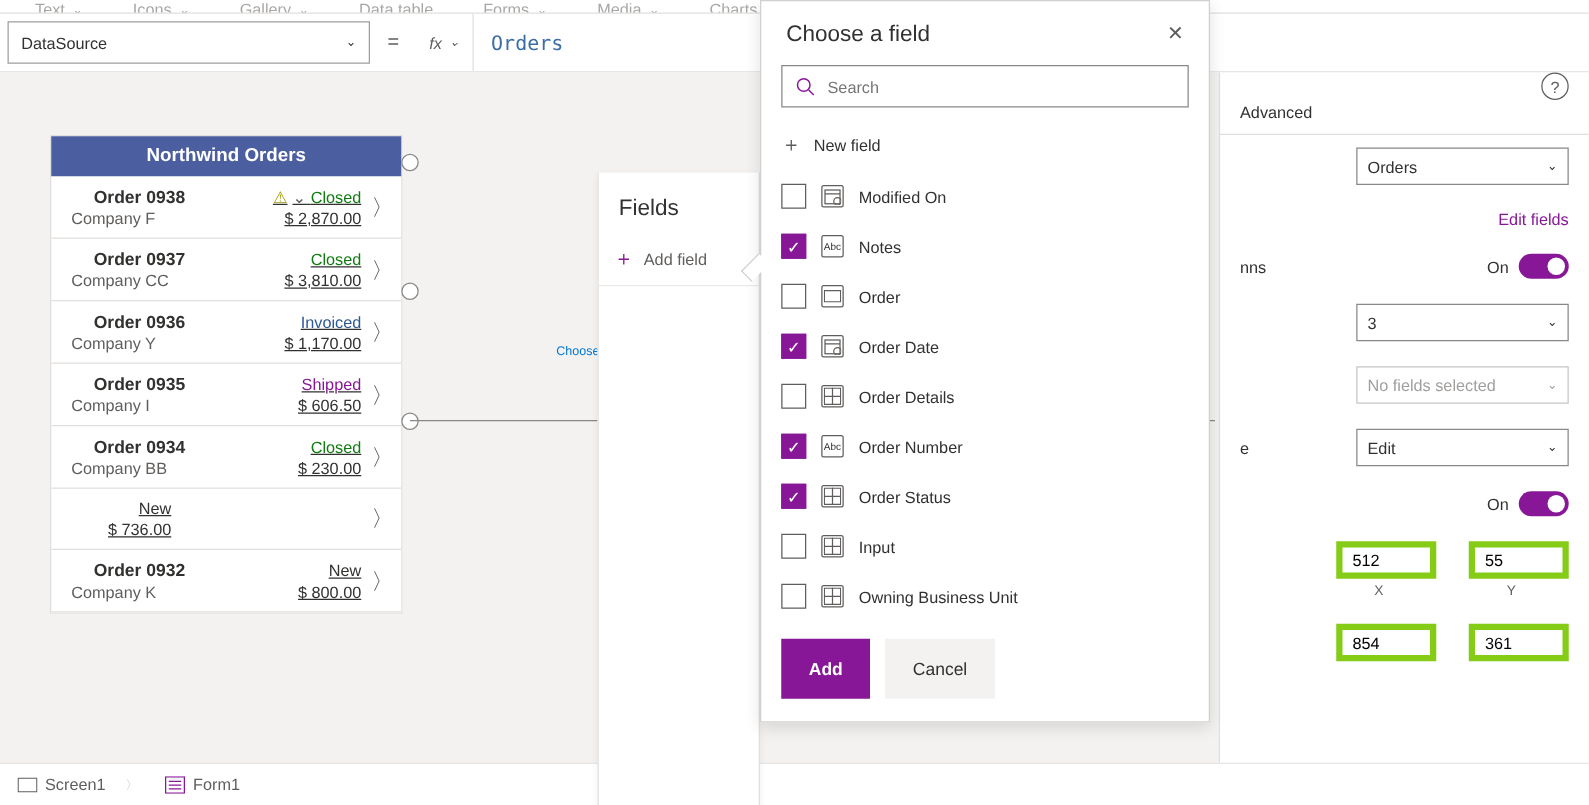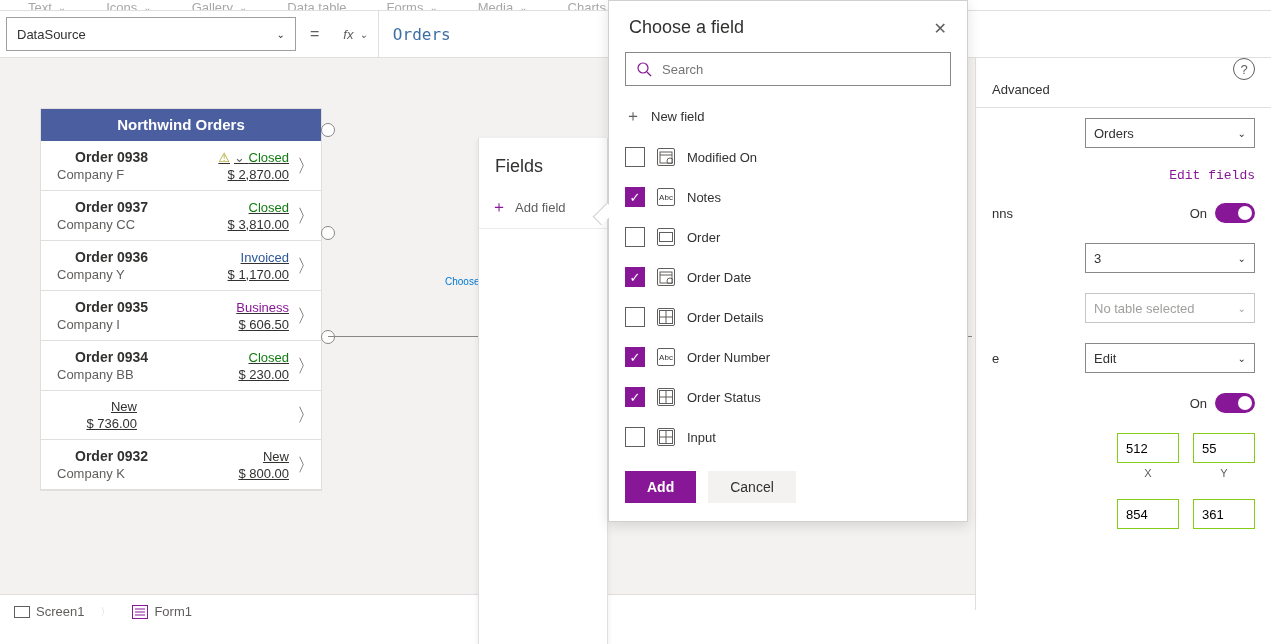--- a/index.html
+++ b/index.html
@@ -46,59 +46,59 @@
 .there-text { position: absolute; left: 556px; top: 344px; font-size: 13px; color: #323130; }
 
 
 .fields-pane { position: absolute; left: 478px; top: 80px; width: 130px; background: #fff; border-left: 1px solid #e1dfdd; border-right: 1px solid #e1dfdd; height: 520px; z-index: 5; box-shadow: 0 2px 6px rgba(0,0,0,0.08); }
 .fields-pane .hdr { padding: 18px 16px 10px; font-size: 18px; }
 .add-field { display: flex; align-items: center; gap: 8px; padding: 10px 12px; color: #605e5c; cursor: pointer; border-bottom: 1px solid #edebe9; }
 .plus { color: #881798; font-size: 16px; font-weight: 300; }
 
 
 .popup { position: absolute; left: 608px; top: 0; width: 360px; background: #fff; border: 1px solid #d2d0ce; box-shadow: 0 4px 12px rgba(0,0,0,0.12); z-index: 20; }
-.popup-hdr { display: flex; justify-content: space-between; align-items: flex-end; padding: 16px 20px 10px; }
+.popup-hdr { display: flex; justify-content: space-between; align-items: flex-start; padding: 16px 20px 10px; }
 .popup-hdr h3 { font-weight: 400; font-size: 18px; }
 .popup-close { cursor: pointer; font-size: 16px; color: #605e5c; }
 .popup-search { margin: 4px 16px 10px; }
 .popup-search .box { border: 1px solid #8a8886; height: 34px; display: flex; align-items: center; gap: 10px; padding: 0 10px; }
 .new-field { display: flex; align-items: center; gap: 10px; padding: 10px 16px; cursor: pointer; }
 .field-list { max-height: 420px; overflow-y: auto; padding-right: 2px; margin-right: 2px; }
 .field-list::-webkit-scrollbar { width: 10px; }
 .field-list::-webkit-scrollbar-thumb { background: #c8c6c4; }
 .field-row { display: flex; align-items: center; gap: 12px; padding: 10px 16px; cursor: pointer; }
 .chk { width: 20px; height: 20px; border: 1px solid #605e5c; display: inline-flex; align-items: center; justify-content: center; color: #fff; flex-shrink: 0; }
 .chk.checked { background: #881798; border-color: #881798; }
 .ftype { width: 18px; height: 18px; border: 1px solid #605e5c; display: inline-flex; align-items: center; justify-content: center; font-size: 8px; flex-shrink: 0; border-radius: 2px; }
 .ftype.date { letter-spacing: -2px; }
 .popup-btns { display: flex; gap: 12px; padding: 14px 16px 18px; }
-.btn { height: 32px; padding: 0 22px; border: none; font-size: 14px; cursor: pointer; }
+.btn { height: 48px; padding: 0 22px; border: none; font-size: 14px; cursor: pointer; }
 .btn.primary { background: #881798; color: #fff; font-weight: 600; }
 .btn.secondary { background: #f3f2f1; color: #323130; }
 .red-box { border: 2px solid #d40000; border-radius: 6px; position: absolute; pointer-events: none; }
 .flyout-notch { position: absolute; left: 598px; top: 146px; width: 12px; height: 20px; background: #fff; transform: rotate(45deg); border-left: 1px solid #d2d0ce; border-bottom: 1px solid #d2d0ce; z-index: 21; }
 
 
 .props { position: absolute; right: 0; top: 58px; width: 296px; background: #fff; border-left: 1px solid #e1dfdd; bottom: 34px; z-index: 2; }
 .props-tabs { display: flex; border-bottom: 1px solid #e1dfdd; height: 50px; align-items: flex-end; }
 .props-tab { padding: 10px 16px; font-size: 13px; cursor: pointer; }
 .prop-row { display: flex; align-items: center; justify-content: space-between; padding: 10px 16px; font-size: 13px; }
-.prop-row.link a { color: #881798; text-decoration: none; cursor: pointer; font-family: Liberation Mono, monospace; }
+.prop-row.link a { color: #881798; text-decoration: none; cursor: pointer; }
 .toggle { width: 40px; height: 20px; background: #881798; border-radius: 10px; position: relative; cursor: pointer; }
 .toggle::after { content: ''; position: absolute; width: 14px; height: 14px; background: #fff; border-radius: 50%; top: 3px; right: 3px; }
 .dd { border: 1px solid #8a8886; height: 30px; display: flex; align-items: center; justify-content: space-between; padding: 0 8px; cursor: pointer; min-width: 170px; font-size: 13px; }
 .dd.small { min-width: 170px; }
 .dd.disabled { color: #a19f9d; border-color: #c8c6c4; cursor: default; }
-.num-input { border: 1px solid #84cc16; height: 30px; width: 62px; padding: 0 8px; font-size: 13px; }
+.num-input { border: 5px solid #84cc16; height: 30px; width: 80px; padding: 0 8px; font-size: 13px; margin-left: 12px; }
 .xy-row { display: flex; gap: 14px; }
 .xy-col { display: flex; flex-direction: column; align-items: center; gap: 4px; }
 .xy-lbl { font-size: 11px; color: #605e5c; }
 
 
-.bottom { position: absolute; left: 0; right: 0; bottom: 16px; height: 34px; border-top: 1px solid #e1dfdd; display: flex; align-items: center; padding: 0 14px; gap: 22px; background: #fff; color: #605e5c; }
+.bottom { position: absolute; left: 0; right: 0; bottom: 0; height: 34px; border-top: 1px solid #e1dfdd; display: flex; align-items: center; padding: 0 14px; gap: 22px; background: #fff; color: #605e5c; }
 .bt-item { display: flex; align-items: center; gap: 6px; font-size: 13px; }
 
 .help-circle { position: absolute; right: 16px; top: 58px; width: 22px; height: 22px; border: 1px solid #605e5c; border-radius: 50%; display: flex; align-items: center; justify-content: center; color: #605e5c; font-size: 13px; z-index: 3; }
 
 .sel-border { position: absolute; left: 328px; top: 72px; width: 644px; height: 288px; pointer-events: none; }
 .sel-border .sh { position: absolute; width: 14px; height: 14px; background: #fff; border: 1px solid #8a8886; border-radius: 50%; }
 
 svg { display: block; }
 </style>
 </head>
@@ -184,21 +184,21 @@
             <div class="g-sub">Company Y</div>
           </div>
           <div class="g-right"><span class="g-status status-Invoiced">Invoiced</span><div class="g-price">$ 1,170.00</div></div>
           <div class="g-chev">〉</div>
         </div>
         <div class="g-item">
           <div class="g-left">
             <div class="g-title">Order 0935</div>
             <div class="g-sub">Company I</div>
           </div>
-          <div class="g-right"><span class="g-status status-Shipped">Business</span><div class="g-price">$ 606.50</div></div>
+          <div class="g-right"><span class="g-status status-Shipped">Shipped</span><div class="g-price">$ 606.50</div></div>
           <div class="g-chev">〉</div>
         </div>
         <div class="g-item">
           <div class="g-left">
             <div class="g-title">Order 0934</div>
             <div class="g-sub">Company BB</div>
           </div>
           <div class="g-right"><span class="g-status status-Closed">Closed</span><div class="g-price">$ 230.00</div></div>
           <div class="g-chev">〉</div>
         </div>
@@ -323,20 +323,31 @@
         <span class="chk "></span>
         <span class="ftype">
           <svg width="14" height="14">
             <rect x="0.5" y="0.5" width="13" height="13" fill="none" stroke="#605e5c"></rect>
             <line x1="7" y1="0" x2="7" y2="14" stroke="#605e5c"></line>
             <line x1="0" y1="7" x2="14" y2="7" stroke="#605e5c"></line>
           </svg>
         </span>
         <span>Input</span>
       </div>
+      <div class="field-row">
+        <span class="chk "></span>
+        <span class="ftype">
+          <svg width="14" height="14">
+            <rect x="0.5" y="0.5" width="13" height="13" fill="none" stroke="#605e5c"></rect>
+            <line x1="7" y1="0" x2="7" y2="14" stroke="#605e5c"></line>
+            <line x1="0" y1="7" x2="14" y2="7" stroke="#605e5c"></line>
+          </svg>
+        </span>
+        <span>Owning Business Unit</span>
+      </div>
     </div>
   <div class="popup-btns">
     <button class="btn primary">Add</button>
     <button class="btn secondary">Cancel</button>
   </div>
 </div>
 
 <div class="props">
   <div class="props-tabs">
     <div class="props-tab">Advanced</div>
@@ -359,21 +370,21 @@
     </div>
   </div>
   <div class="prop-row" style="justify-content:flex-end">
     <div class="dd small">
       <span>3</span>
       <span class="caret">⌄</span>
     </div>
   </div>
   <div class="prop-row" style="justify-content:flex-end">
     <div class="dd small disabled">
-      <span>No table selected</span>
+      <span>No fields selected</span>
       <span class="caret">⌄</span>
     </div>
   </div>
   <div class="prop-row">
     <span>e</span>
     <div class="dd small">
       <span>Edit</span>
       <span class="caret">⌄</span>
     </div>
   </div>

